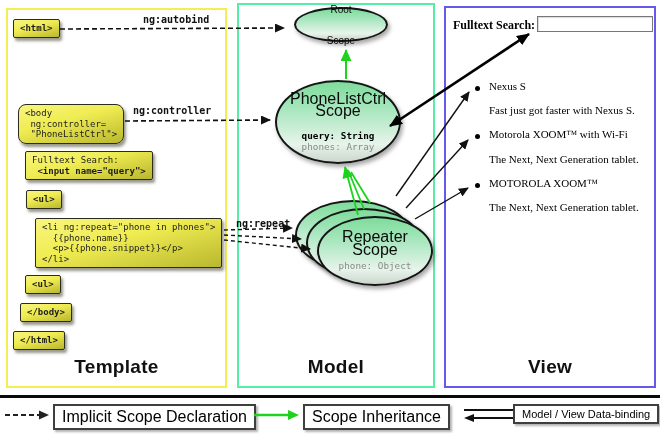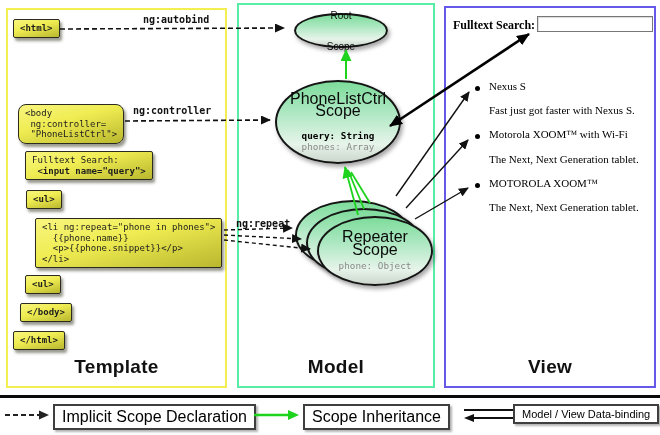--- a/index.html
+++ b/index.html
@@ -99,21 +99,21 @@
   </div>
 
   <div class="code-box" style="left:13px;top:331px;">
     <div class="code-line bold">&lt;/html&gt;</div>
   </div>
 
   <div class="arrow-label" style="left:143px;top:14px;">ng:autobind</div>
   <div class="arrow-label" style="left:133px;top:105px;">ng:controller</div>
   <div class="arrow-label" style="left:236px;top:218px;">ng:repeat</div>
 
-  <div class="ellipse root" style="left:294px;top:13px;width:90px;height:31px;gap:20px;">
+  <div class="ellipse root" style="left:294px;top:7px;width:90px;height:31px;gap:20px;">
     <div class="scope-name">Root</div>
     <div class="scope-name">Scope</div>
   </div>
 
   <div class="ellipse" style="left:275px;top:80px;width:122px;height:80px;">
     <div class="scope-name">PhoneListCtrl</div>
     <div class="scope-name">Scope</div>
     <div class="props-gap"></div>
     <div class="scope-prop strong">query: String</div>
     <div class="scope-prop dim">phones: Array</div>

